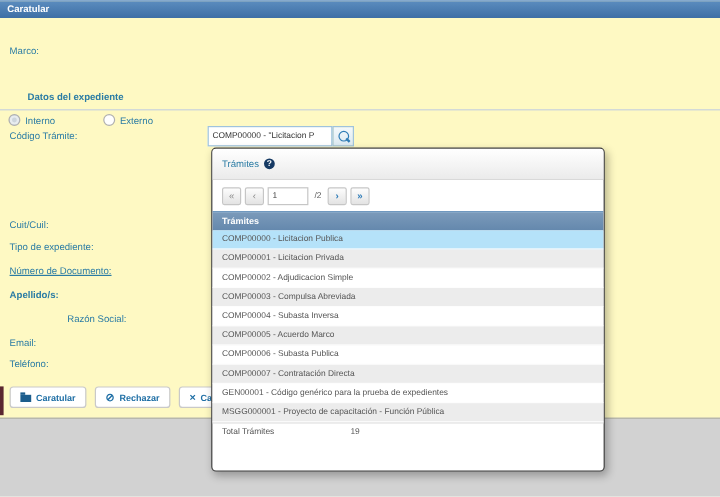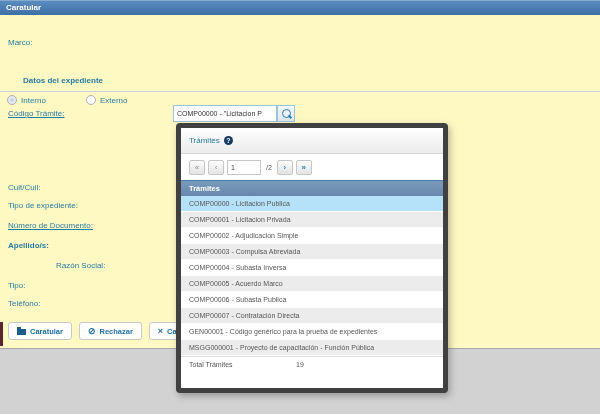--- a/index.html
+++ b/index.html
@@ -38,22 +38,22 @@
   .btn-row{position:absolute;left:8px;top:322px;display:flex;gap:7px;}
   .btn{height:18px;background:#fff;border:1px solid #c9c9c9;border-radius:3px;
        color:#1f6fa5;font-size:7.5px;font-weight:bold;display:flex;align-items:center;
        gap:4px;padding:0 8px;cursor:pointer;white-space:nowrap;}
   .folder{position:relative;width:9px;height:6px;background:#1c5d8c;margin-top:2px;}
   .folder::before{content:"";position:absolute;left:0;top:-2px;width:4px;height:2px;background:#1c5d8c;}
   .glyph{font-size:9px;line-height:9px;font-weight:bold;color:#1f6fa5;}
   .left-strip{position:absolute;left:0;top:322px;width:3px;height:24px;background:#5a2630;}
 
   
-  .modal{position:absolute;left:176px;top:123px;width:272px;height:270px;background:#fff;
-         border:5px solid #404040;border-radius:4px;box-shadow:2px 3px 7px rgba(0,0,0,.28);
+  .modal{position:absolute;left:176px;top:123px;width:328px;height:270px;background:#fff;
+         border:1px solid #404040;border-radius:4px;box-shadow:2px 3px 7px rgba(0,0,0,.28);
          box-sizing:border-box;overflow:hidden;}
   .modal-hdr{height:25px;background:linear-gradient(#ffffff,#ebebeb);
              border-bottom:1px solid #d9d9d9;display:flex;align-items:center;
              padding-left:8px;gap:4px;}
   .modal-title{color:#2b7ca4;font-size:8px;}
   .help-ic{width:9px;height:9px;border-radius:50%;background:#163a64;color:#fff;
            font-size:7px;line-height:9px;text-align:center;font-weight:bold;}
   .pagi{display:flex;align-items:center;gap:3px;padding:6px 0 5px 8px;}
   .pg-btn{width:16px;height:15px;border:1px solid #c6c6c6;border-radius:2px;
           background:linear-gradient(#fdfdfd,#e3e3e3);font-size:8px;color:#8f8f8f;
@@ -89,32 +89,32 @@
     <div class="section-hdr">Datos del expediente</div>
 
     <div class="radio-row">
       <span class="radio sel"></span>
       <span>Interno</span>
       <span class="radio-gap"></span>
       <span class="radio"></span>
       <span>Externo</span>
     </div>
 
-    <div class="lbl" style="top:109px;text-decoration:underline;">Código Trámite:</div>
+    <div class="lbl" style="top:109px;">Código Trámite:</div>
     <input class="codigo-input" type="text" value="COMP00000 - &quot;Licitacion P" style="">
     <div class="search-btn">
       <span class="mag"></span>
     </div>
 
     <div class="lbl" style="top:183px;">Cuit/Cuil:</div>
     <div class="lbl" style="top:201px;">Tipo de expediente:</div>
     <div class="lbl" style="top:221px;text-decoration:underline;">Número de Documento:</div>
     <div class="lbl" style="top:241px;font-weight:bold;">Apellido/s:</div>
     <div class="lbl" style="top:261px;padding-left:48px;">Razón Social:</div>
-    <div class="lbl" style="top:281px;">Tipo:</div>
+    <div class="lbl" style="top:281px;">Email:</div>
     <div class="lbl" style="top:299px;">Teléfono:</div>
 
     <div class="left-strip"></div>
 
     <div class="btn-row">
       <button class="btn">
         <span class="folder"></span>
         <span>Caratular</span>
       </button>
       <button class="btn">

